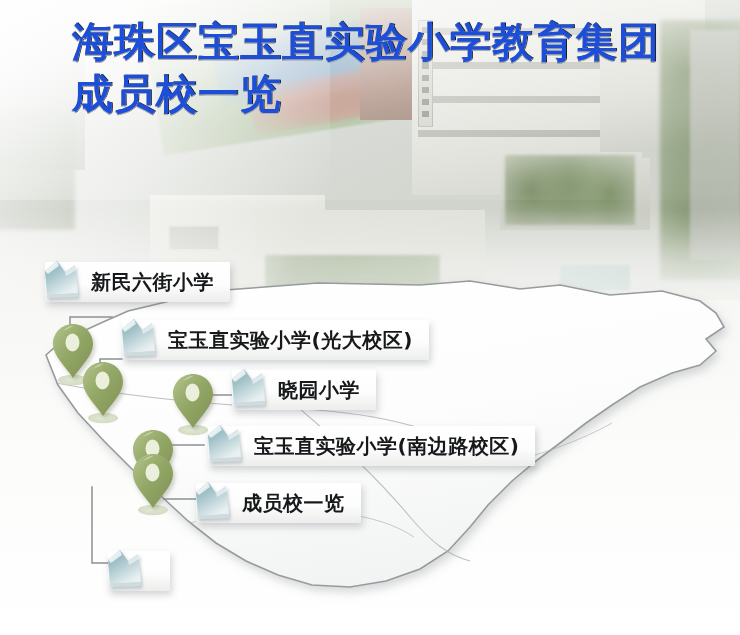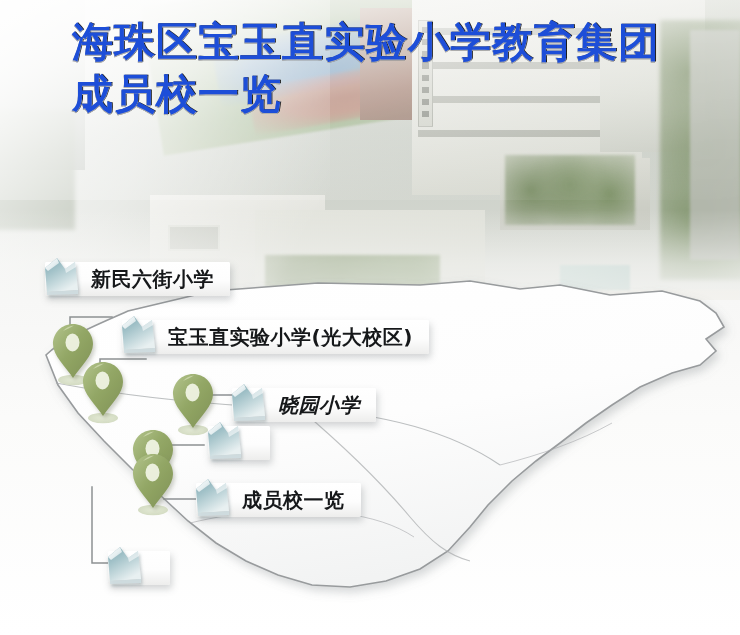--- a/index.html
+++ b/index.html
@@ -133,21 +133,21 @@
   .mapsvg{position:absolute;left:0;top:255px;width:740px;height:380px;}
 
   
   .pin{position:absolute;width:46px;height:64px;}
   .pin svg{display:block;width:46px;height:64px;overflow:visible;}
 
   
   .label{
     position:absolute;
     display:flex;align-items:center;
-    height:34px;
+    height:40px;
     padding:0 16px 0 0;
     background:linear-gradient(180deg,#ffffff 0%,#fdfdfd 55%,#ededec 100%);
     border-radius:2px;
     box-shadow:2px 4px 7px rgba(90,95,100,.26),0 1px 0 rgba(255,255,255,.9) inset;
   }
   .label .ribbon{
     position:relative;
     width:40px;height:38px;margin-right:6px;flex:0 0 40px;
   }
   .label .ribbon svg{position:absolute;left:-10px;top:-8px;width:56px;height:50px;overflow:visible;}
@@ -454,21 +454,21 @@
     <g filter="url(#rf1)">
       <path d="M10 16 L22 6 L30 17 L40 10 L43 38 L12 40 Z" fill="url(#rg1)"></path>
       <path d="M10 16 L22 6 L24 11 L13 19 Z" fill="url(#rg21)"></path>
       <path d="M30 17 L40 10 L41 15 L31 21 Z" fill="#ffffff" opacity=".55"></path>
       <path d="M12 40 L43 38 L43 42 L12 43 Z" fill="#cfdde0" opacity=".85"></path>
     </g>
   </svg>
         </span>
         <span class="txt">宝玉直实验小学(光大校区)</span>
       </div>
-      <div class="label" style="left: 232px; top: 388px; font-style: italic;">
+      <div class="label" style="left: 232px; top: 370px;">
         <span class="ribbon">
   <svg viewBox="0 0 56 50" aria-hidden="true">
     <defs>
       <linearGradient id="rg2" x1="0" y1="0.05" x2="0.55" y2="1">
         <stop offset="0%" stop-color="#7fa9b3"></stop>
         <stop offset="42%" stop-color="#a8c6cc"></stop>
         <stop offset="100%" stop-color="#e8f0f1"></stop>
       </linearGradient>
       <linearGradient id="rg22" x1="0" y1="0" x2="1" y2="1">
         <stop offset="0%" stop-color="#ffffff"></stop>
@@ -508,20 +508,21 @@
       </filter>
     </defs>
     <g filter="url(#rf3)">
       <path d="M10 16 L22 6 L30 17 L40 10 L43 38 L12 40 Z" fill="url(#rg3)"></path>
       <path d="M10 16 L22 6 L24 11 L13 19 Z" fill="url(#rg23)"></path>
       <path d="M30 17 L40 10 L41 15 L31 21 Z" fill="#ffffff" opacity=".55"></path>
       <path d="M12 40 L43 38 L43 42 L12 43 Z" fill="#cfdde0" opacity=".85"></path>
     </g>
   </svg>
         </span>
+        <span class="txt">宝玉直实验小学(南边路校区)</span>
       </div>
       <div class="label" style="left: 196px; top: 483px;">
         <span class="ribbon">
   <svg viewBox="0 0 56 50" aria-hidden="true">
     <defs>
       <linearGradient id="rg4" x1="0" y1="0.05" x2="0.55" y2="1">
         <stop offset="0%" stop-color="#7fa9b3"></stop>
         <stop offset="42%" stop-color="#a8c6cc"></stop>
         <stop offset="100%" stop-color="#e8f0f1"></stop>
       </linearGradient>

